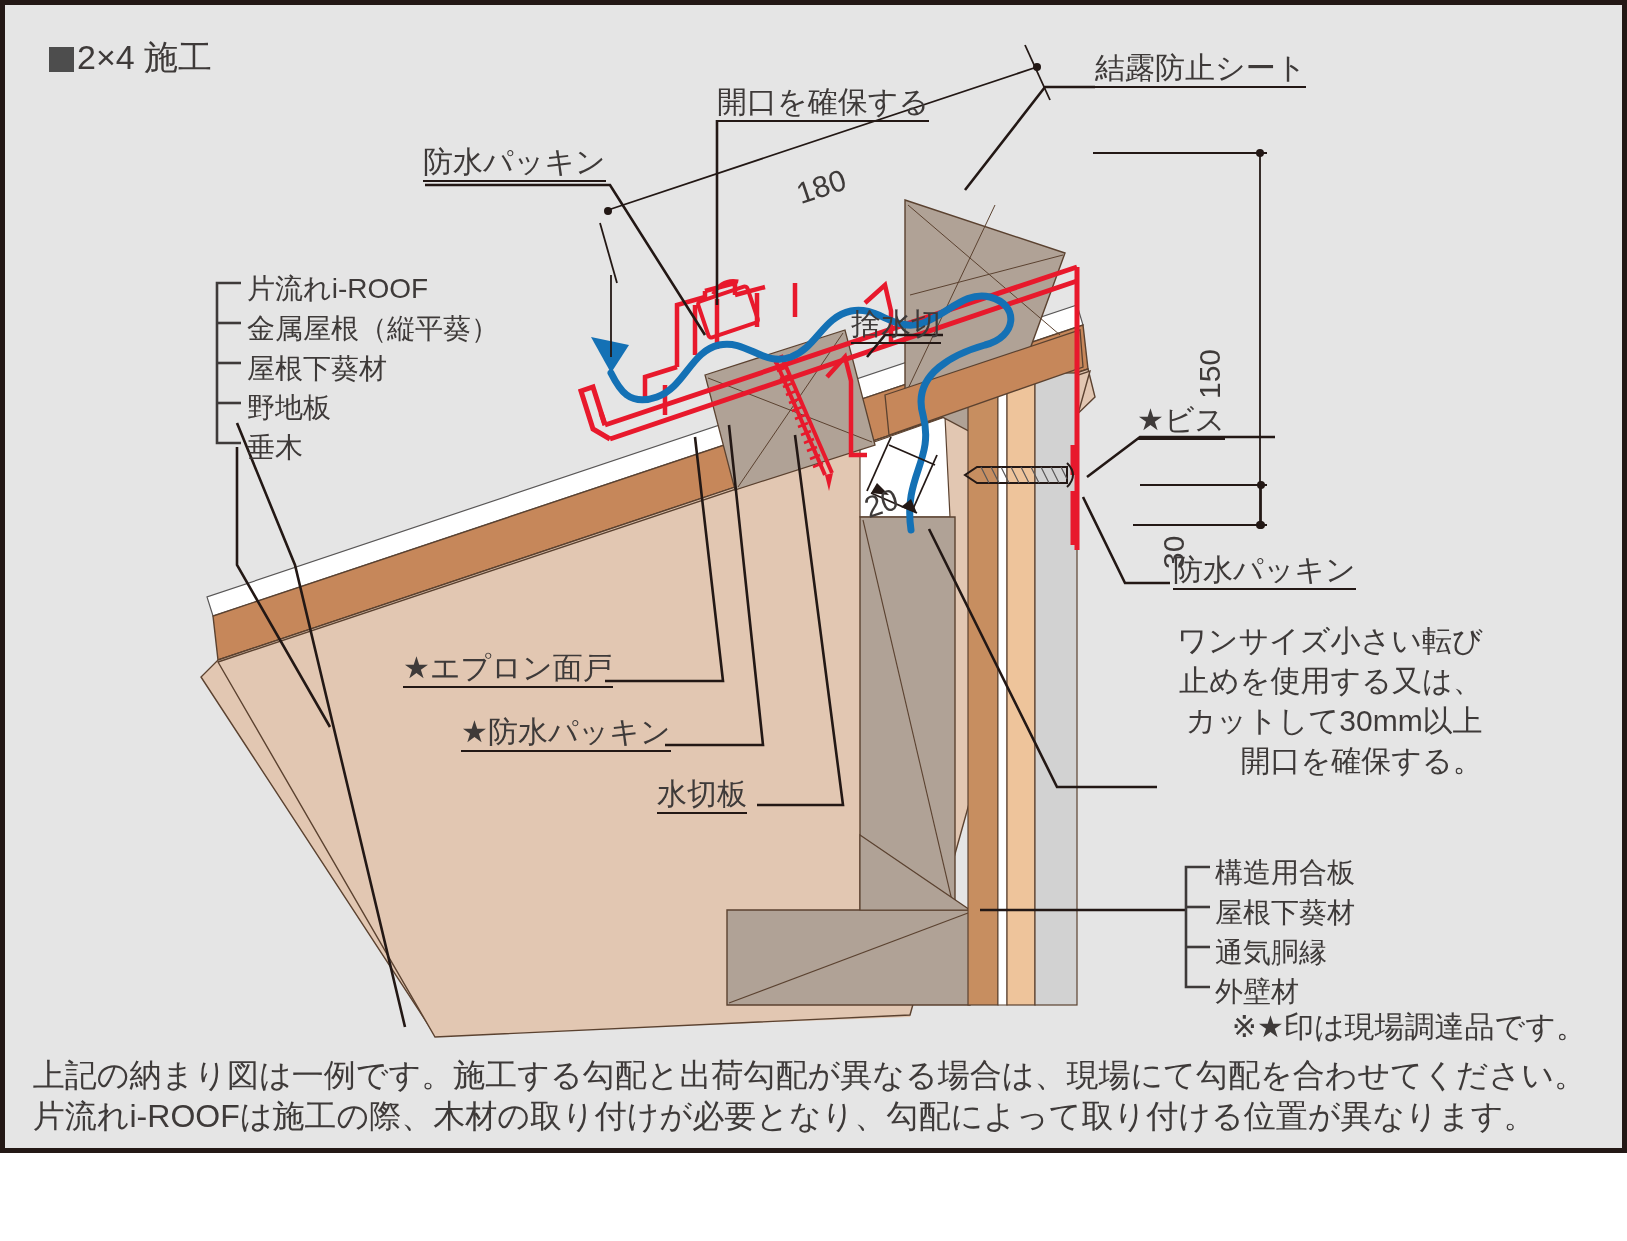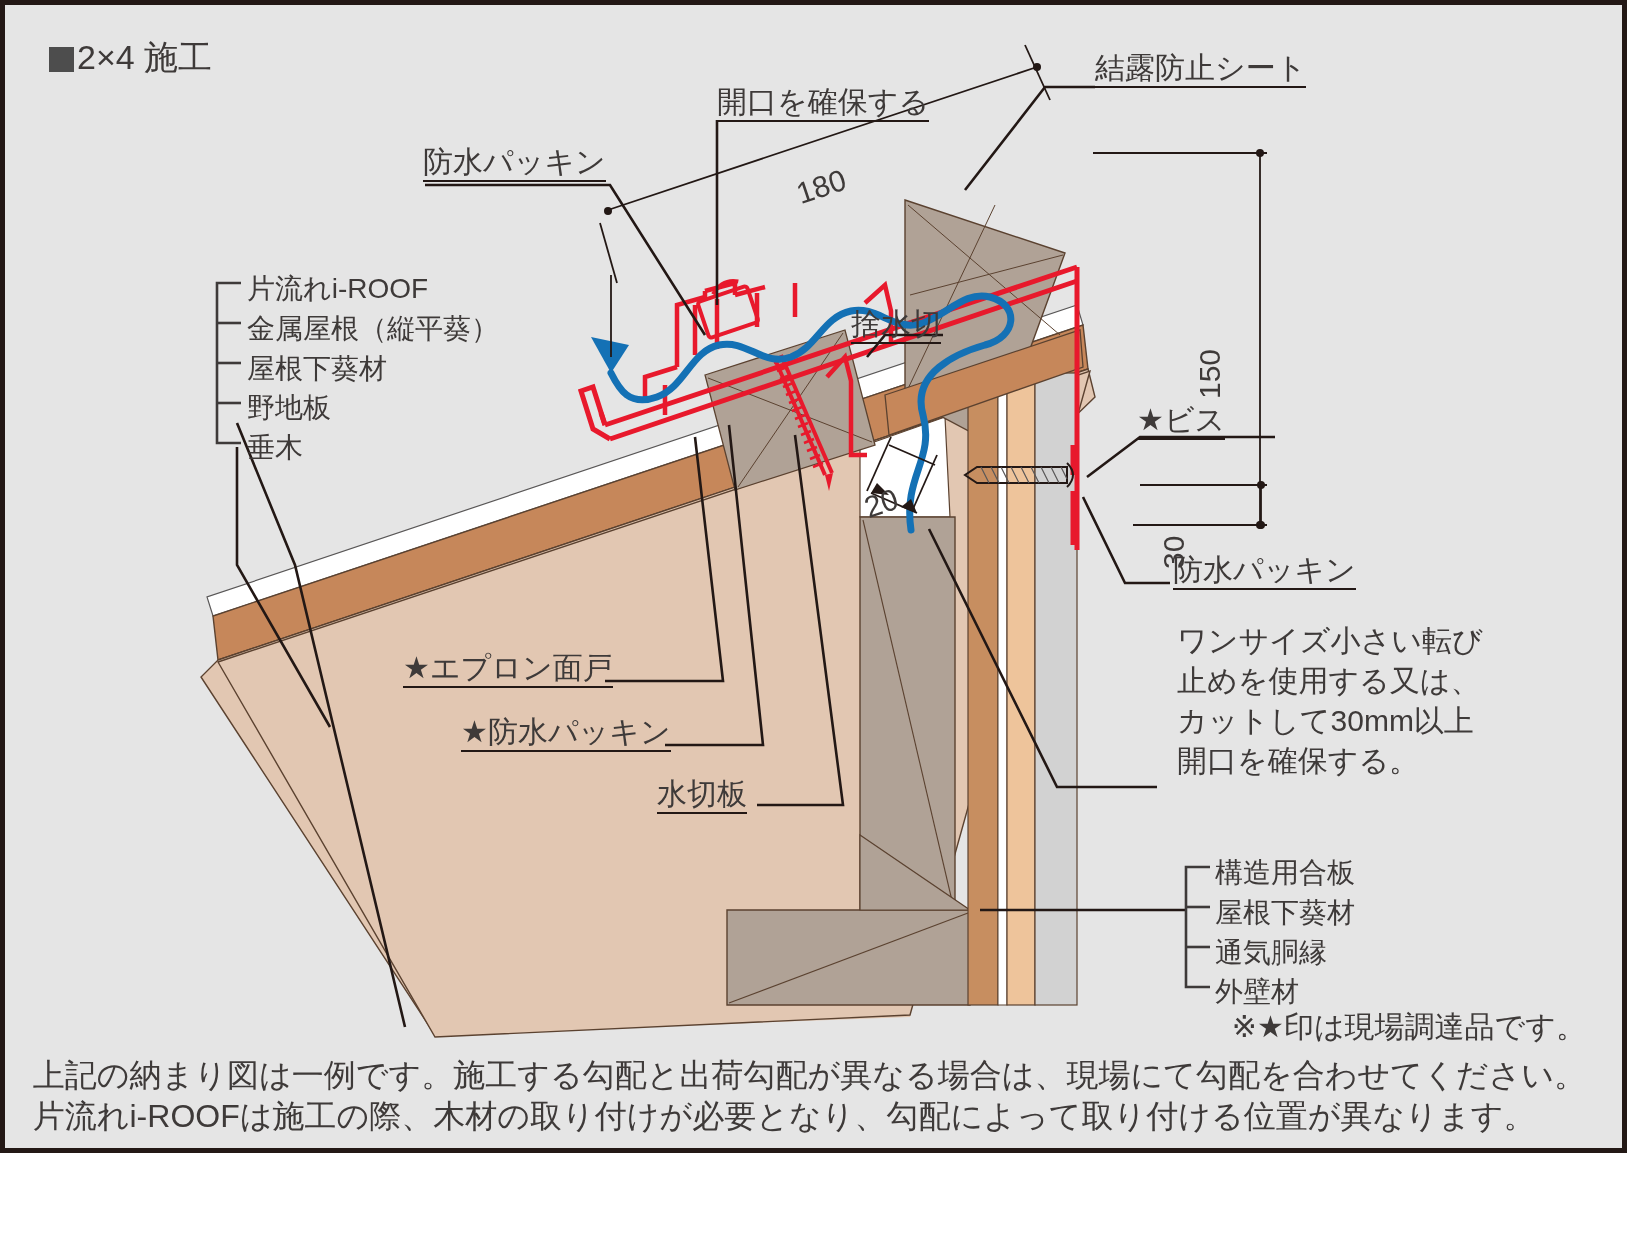--- a/index.html
+++ b/index.html
@@ -13,21 +13,21 @@
     overflow:hidden;
   }
   #dwg{position:absolute;left:0;top:0;width:1627px;height:1241px;}
   .lbl{position:absolute;white-space:nowrap;color:#3e3a39;font-size:30px;line-height:1;}
   .lbl.u{border-bottom:2.5px solid #231815;padding-bottom:3px;}
   .title{position:absolute;left:44px;top:30px;font-size:34px;color:#3e3a39;white-space:nowrap;}
   .sq{display:inline-block;width:25px;height:25px;background:#4d4d4d;vertical-align:-3px;margin-right:3px;}
   .dim{position:absolute;color:#3e3a39;font-size:30px;white-space:nowrap;}
   .rot-neg18{transform:rotate(-18.5deg);transform-origin:left bottom;}
   .rot90{transform:rotate(-90deg);transform-origin:left bottom;}
-  .note{position:absolute;color:#3e3a39;font-size:30px;line-height:1.33;white-space:nowrap;}
+  .note{position:absolute;color:#3e3a39;font-size:30px;line-height:1.33;white-space:nowrap;text-align:right;}
   .bottomtxt{position:absolute;color:#3e3a39;font-size:32px;line-height:1.28;white-space:nowrap;}
   .foot{position:absolute;color:#3e3a39;font-size:30px;white-space:nowrap;}
   .ltree{position:absolute;color:#3e3a39;font-size:28px;white-space:nowrap;line-height:1.42;}
 </style>
 </head>
 <body>
 
 <div id="page">
 
   <div class="title">

